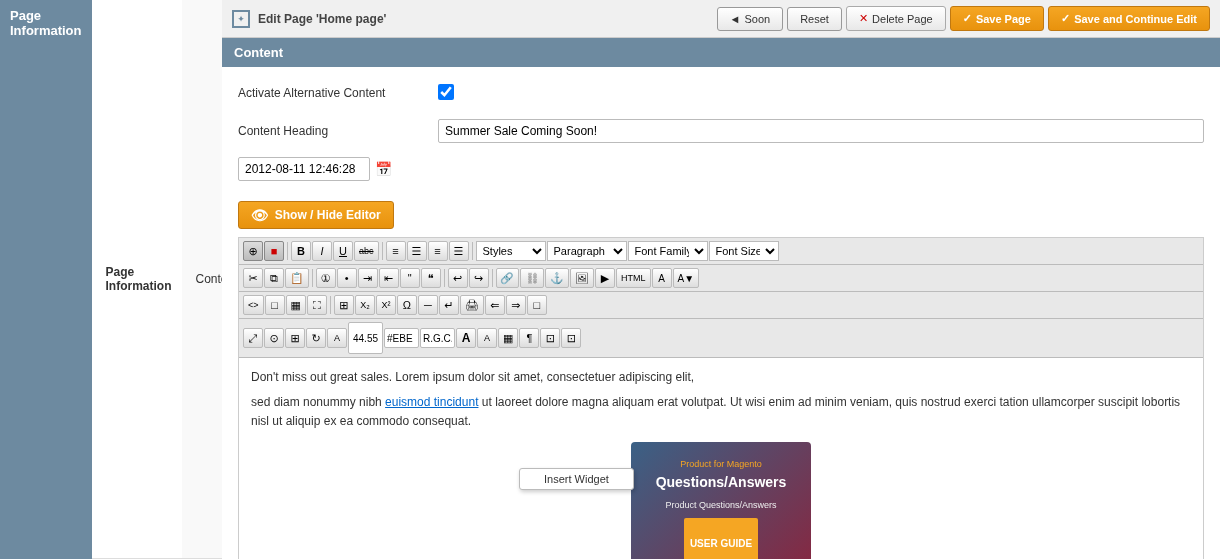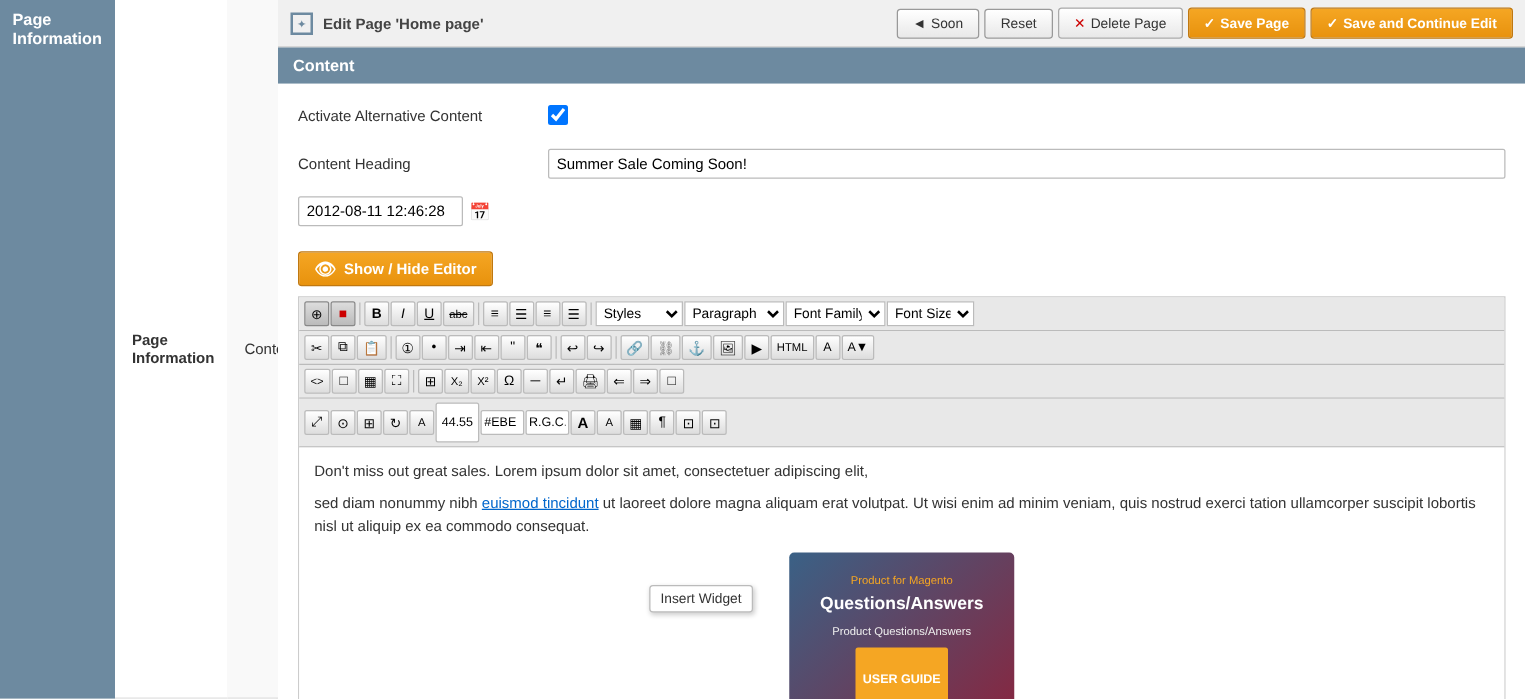--- a/index.html
+++ b/index.html
@@ -214,21 +214,21 @@
     .tb-bold { font-weight: bold; }
     .tb-italic { font-style: italic; }
     .tb-underline { text-decoration: underline; }
 
     
     .tooltip-popup {
       position: absolute;
       background: #fff;
       border: 1px solid #bbb;
       border-radius: 3px;
-      padding: 4px 8px;
+      padding: 4px 24px;
       font-size: 11px;
       color: #333;
       box-shadow: 1px 2px 4px rgba(0,0,0,0.2);
       z-index: 10;
       pointer-events: none;
     }
 
     
     .editor-content {
       padding: 10px 12px;

